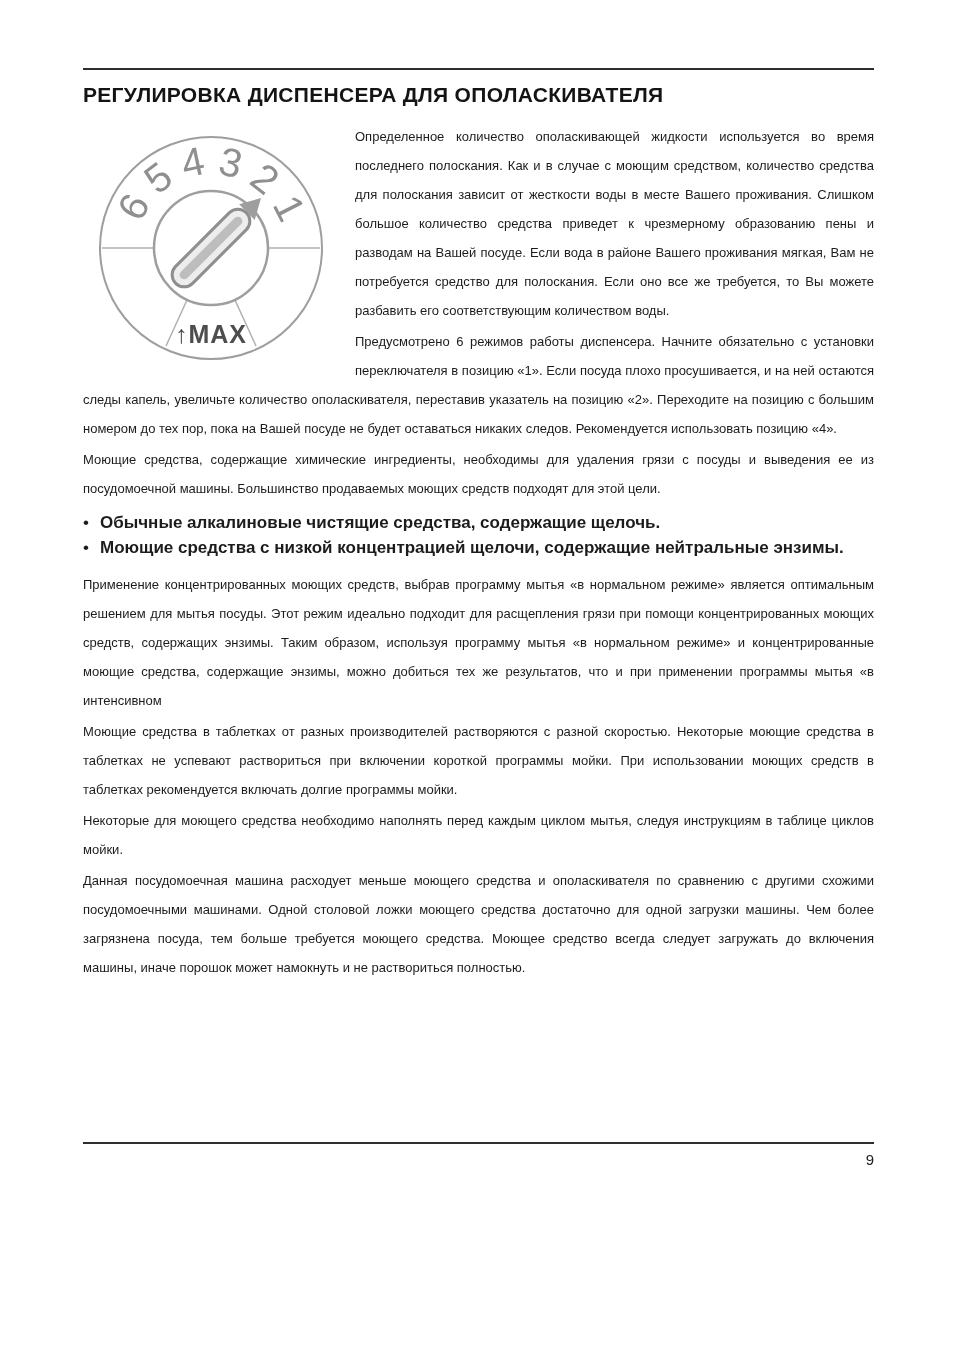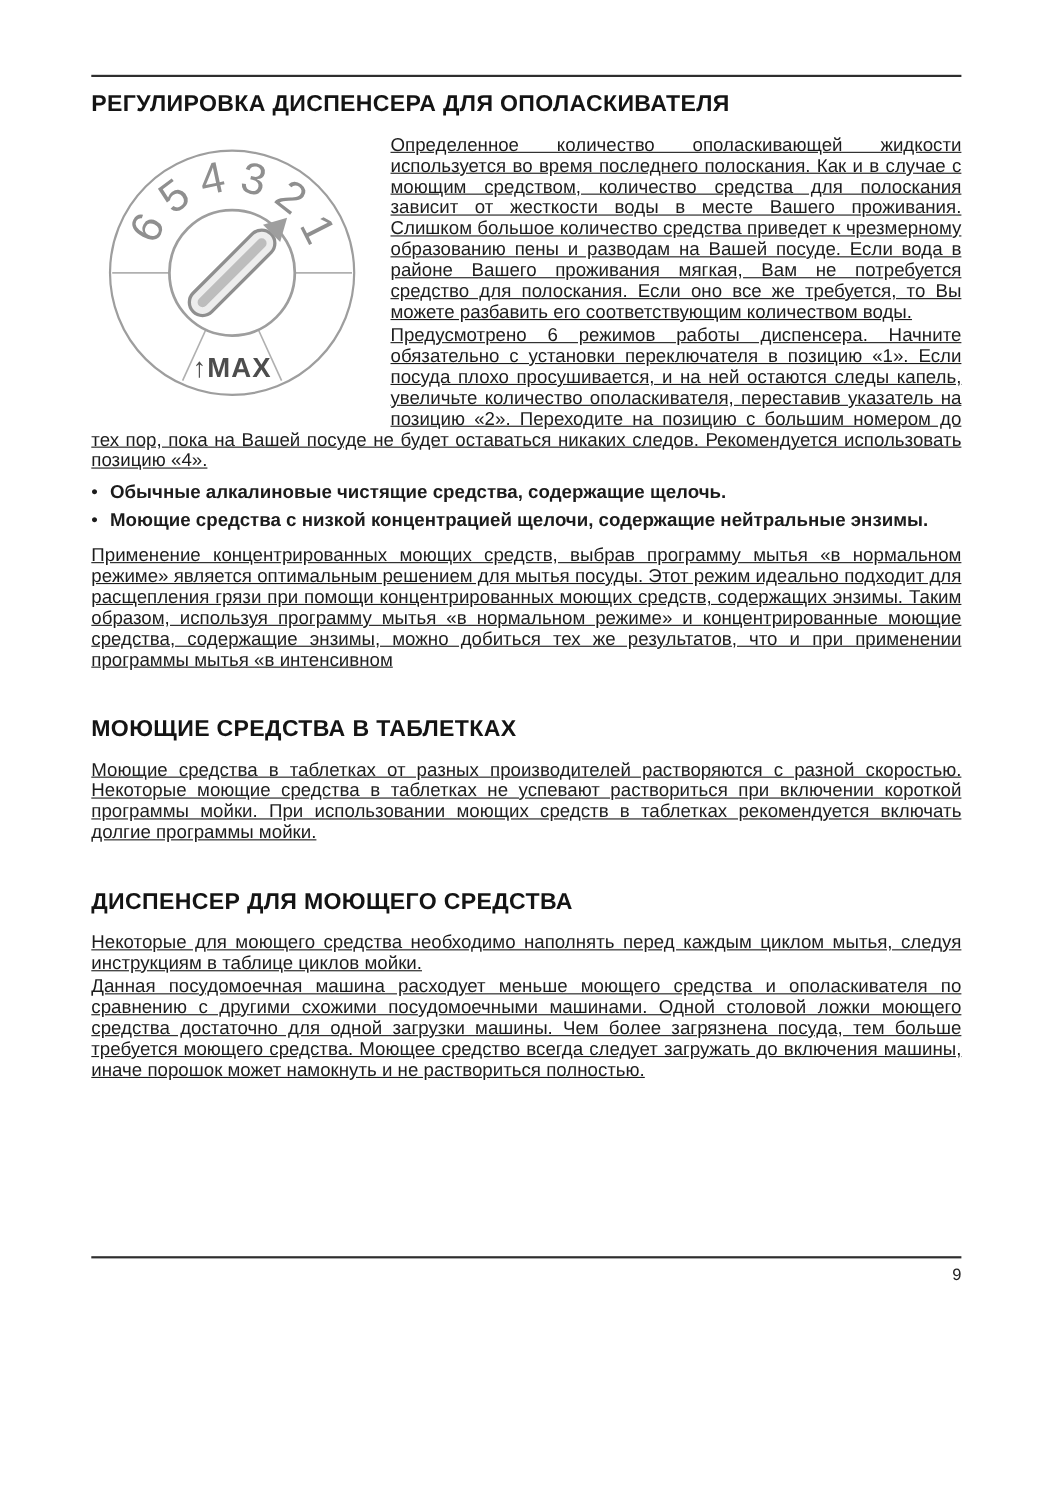--- a/index.html
+++ b/index.html
@@ -19,25 +19,24 @@
   .rule { border: none; border-top: 2px solid #2e2e2e; margin: 0; }
   .heading {
     font-size: 21px; font-weight: bold;
     letter-spacing: 0.3px;
     margin: 42px 0 15px 0;
     color: #141414;
     clear: both;
   }
   .heading.first { margin-top: 13px; }
   p.body {
-    font-size: 17px; line-height: 19px;
+    font-size: 13px; line-height: 29px;
     text-align: justify;
     margin: 0 0 2px 0;
     hyphens: auto;
-    text-decoration: underline;
   }
   .dial-figure {
     float: left;
     width: 242px; height: 252px;
     margin: 2px 20px 8px 10px;
   }
   .dial-num { font-size: 40px; fill: #8f8f8f; font-family: "Liberation Sans", sans-serif; }
   .dial-max { font-size: 25px; font-weight: bold; fill: #4d4d4d; letter-spacing: 1px; font-family: "Liberation Sans", sans-serif; }
   .bullets { margin: 9px 0 12px 0; }
   .bullet-row { display: flex; font-size: 17px; line-height: 21.5px; margin: 3px 0; }
@@ -78,37 +77,36 @@
         <text class="dial-num" text-anchor="middle" dy="14" transform="translate(137.8,38.3) rotate(13)">3</text>
         <text class="dial-num" text-anchor="middle" dy="14" transform="translate(172.2,54.6) rotate(38)">2</text>
         <text class="dial-num" text-anchor="middle" dy="14" transform="translate(196.4,84.0) rotate(63)">1</text>
         <text class="dial-max" x="118" y="219" text-anchor="middle"><tspan>↑</tspan><tspan>MAX</tspan></text>
       </svg>
     </div>
     <p class="body">Определенное количество ополаскивающей жидкости используется во время последнего полоскания. Как и в случае с моющим средством, количество средства для полоскания зависит от жесткости воды в месте Вашего проживания. Слишком большое количество средства приведет к чрезмерному образованию пены и разводам на Вашей посуде. Если вода в районе Вашего проживания мягкая, Вам не потребуется средство для полоскания. Если оно все же требуется, то Вы можете разбавить его соответствующим количеством воды.</p>
     <p class="body">Предусмотрено 6 режимов работы диспенсера. Начните обязательно с установки переключателя в позицию «1». Если посуда плохо просушивается, и на ней остаются следы капель, увеличьте количество ополаскивателя, переставив указатель на позицию «2». Переходите на позицию с большим номером до тех пор, пока на Вашей посуде не будет оставаться никаких следов. Рекомендуется использовать позицию «4».</p>
   </div>
 
+  <p class="body">Моющие средства, содержащие химические ингредиенты, необходимы для удаления грязи с посуды и выведения ее из посудомоечной машины. Большинство продаваемых моющих средств подходят для этой цели.</p>
 
   <div class="bullets">
     <div class="bullet-row">
       <span class="bullet-marker">•</span>
       <span class="bullet-text">Обычные алкалиновые чистящие средства, содержащие щелочь.</span>
     </div>
     <div class="bullet-row">
       <span class="bullet-marker">•</span>
       <span class="bullet-text">Моющие средства с низкой концентрацией щелочи, содержащие нейтральные энзимы.</span>
     </div>
   </div>
   <p class="body">Применение концентрированных моющих средств, выбрав программу мытья «в нормальном режиме» является оптимальным решением для мытья посуды. Этот режим идеально подходит для расщепления грязи при помощи концентрированных моющих средств, содержащих энзимы. Таким образом, используя программу мытья «в нормальном режиме» и концентрированные моющие средства, содержащие энзимы, можно добиться тех же результатов, что и при применении программы мытья «в интенсивном</p>
 
-  <div class="heading">МОЮЩИЕ СРЕДСТВА В ТАБЛЕТКАХ</div>
   <p class="body">Моющие средства в таблетках от разных производителей растворяются с разной скоростью. Некоторые моющие средства в таблетках не успевают раствориться при включении короткой программы мойки. При использовании моющих средств в таблетках рекомендуется включать долгие программы мойки.</p>
 
-  <div class="heading">ДИСПЕНСЕР ДЛЯ МОЮЩЕГО СРЕДСТВА</div>
   <p class="body">Некоторые для моющего средства необходимо наполнять перед каждым циклом мытья, следуя инструкциям в таблице циклов мойки.</p>
   <p class="body">Данная посудомоечная машина расходует меньше моющего средства и ополаскивателя по сравнению с другими схожими посудомоечными машинами. Одной столовой ложки моющего средства достаточно для одной загрузки машины. Чем более загрязнена посуда, тем больше требуется моющего средства. Моющее средство всегда следует загружать до включения машины, иначе порошок может намокнуть и не раствориться полностью.</p>
 
   <div class="footer">
     <hr class="rule">
     <div class="page-number">9</div>
   </div>
 
 </div>
 

